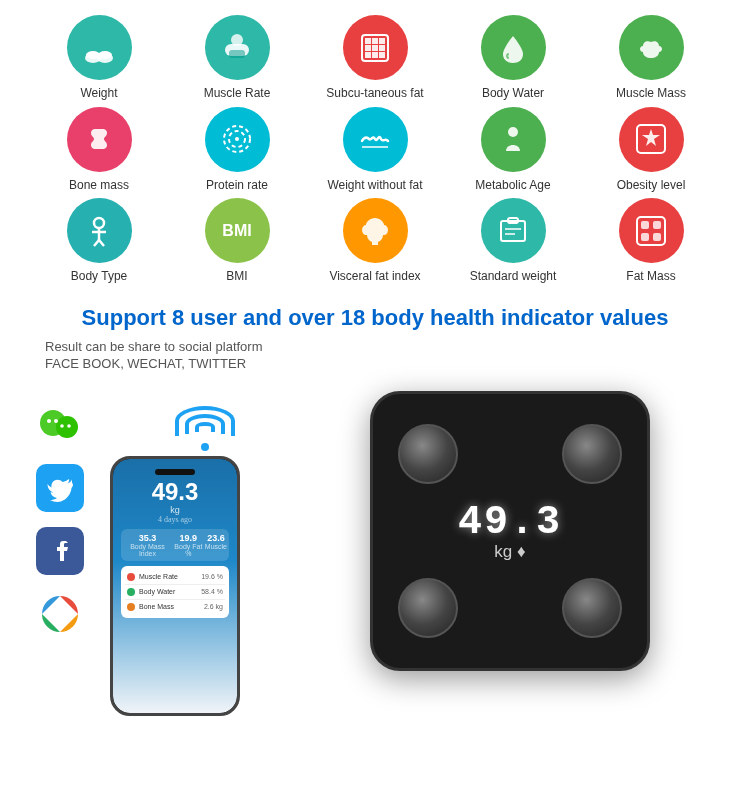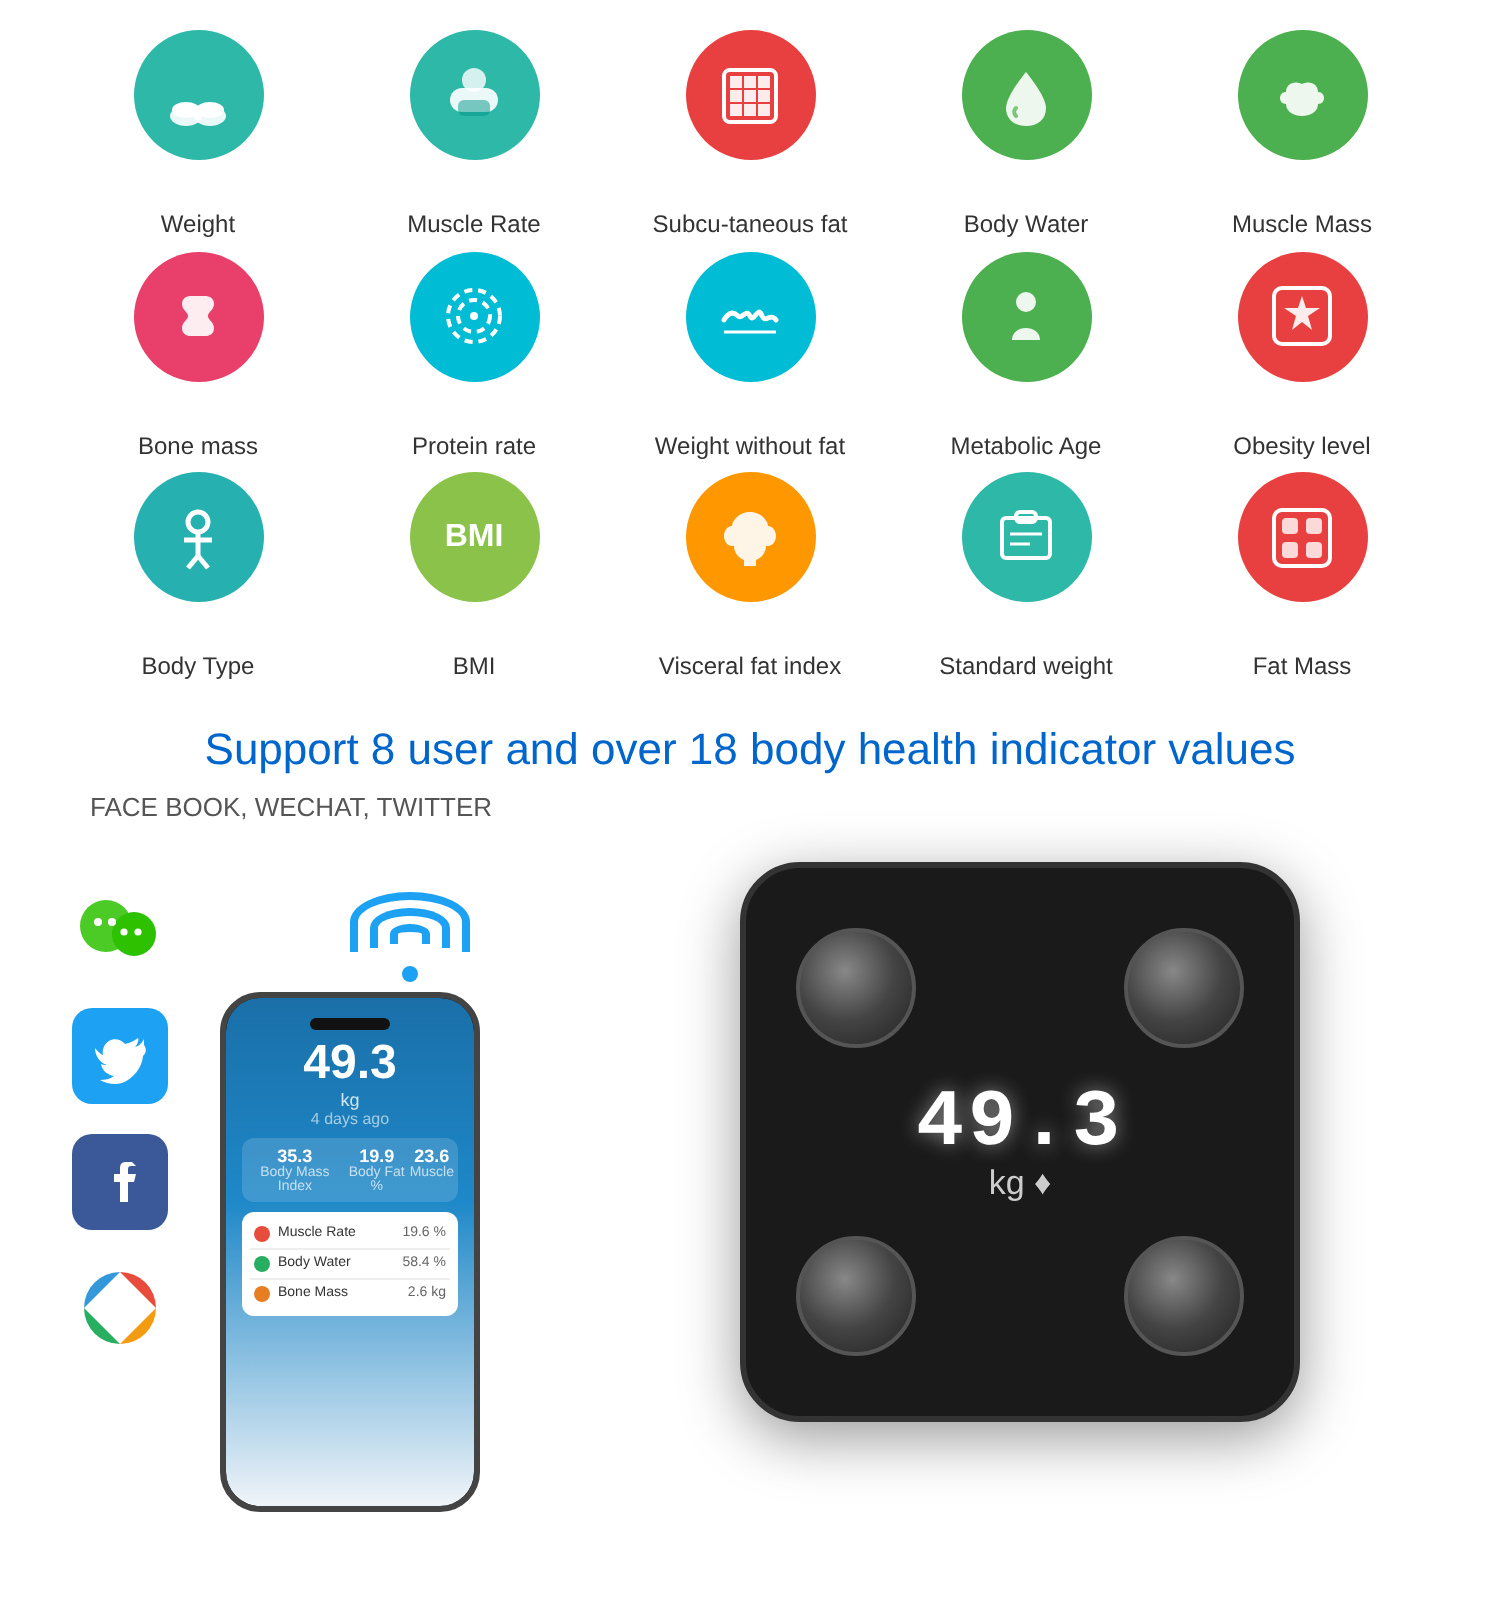--- a/index.html
+++ b/index.html
@@ -28,21 +28,20 @@
       justify-content: space-around;
       align-items: flex-start;
       margin-bottom: 5px;
     }
 
     .icon-item {
       display: flex;
       flex-direction: column;
       align-items: center;
       width: 100px;
-      gap: 19px;
     }
 
     .icon-circle {
       width: 65px;
       height: 65px;
       border-radius: 50%;
       display: flex;
       align-items: center;
       justify-content: center;
       margin-bottom: 6px;
@@ -62,21 +61,21 @@
     .green { background: #4caf50; }
 
     
     .support-section {
       padding: 10px 15px 5px 15px;
     }
 
     .support-title {
       color: #0066cc;
       font-size: 22px;
-      font-weight: normal;
+      font-weight: bold;
       margin-bottom: 8px;
       text-align: center;
     }
 
     .share-text {
       font-size: 13px;
       color: #555;
       margin-bottom: 2px;
       padding-left: 10px;
     }
@@ -478,20 +477,21 @@
             <rect x="20" y="20" width="8" height="8" rx="2" fill="white" opacity="0.8"></rect>
           </svg>
         </div>
         <span class="icon-label">Fat Mass</span>
       </div>
     </div>
   </div>
 
   <div class="support-section">
     <div class="support-title">Support 8 user and over 18 body health indicator values</div>
+    <p class="share-text">Result can be share to social platform</p>
     <p class="share-platforms">FACE BOOK, WECHAT, TWITTER</p>
   </div>
 
   <div class="bottom-section">
 
     <div class="social-icons">
 
       <div class="social-icon wechat-icon">
         <svg width="44" height="44" viewBox="0 0 44 44">
           <circle cx="15" cy="20" r="13" fill="#2dc100" opacity="0.85"></circle>
@@ -539,21 +539,21 @@
 
       <div style="position:absolute; top:80px; left:50px; width:0; height:0; border-left:25px solid transparent; border-right:55px solid transparent; border-top:180px solid rgba(135,206,235,0.25); transform:rotate(-5deg); pointer-events:none;"></div>
 
       <div class="phone-img" style="margin-top:65px; margin-left:10px;">
         <div class="phone-screen">
 
           <div style="width:40px;height:6px;background:#111;border-radius:3px;margin:0 auto 5px auto;"></div>
 
           <div style="text-align:center;color:white;font-size:24px;font-weight:bold;line-height:1;">49.3</div>
           <div style="text-align:center;color:rgba(255,255,255,0.8);font-size:9px;margin-top:1px;">kg</div>
-          <div style="text-align:center;color:rgba(255,255,255,0.6);font-size:8px;margin-bottom:5px;">4 days ago</div>
+          <div style="text-align:center;color:rgba(255,255,255,0.6);font-size:8px;margin-bottom:5px;font-family:Liberation Serif, serif;">4 days ago</div>
 
           <div class="phone-stats">
             <div class="phone-stat-item">
               <div class="phone-stat-value">35.3</div>
               <div class="phone-stat-label">Body Mass Index</div>
             </div>
             <div class="phone-stat-item">
               <div class="phone-stat-value">19.9</div>
               <div class="phone-stat-label">Body Fat %</div>
             </div>

